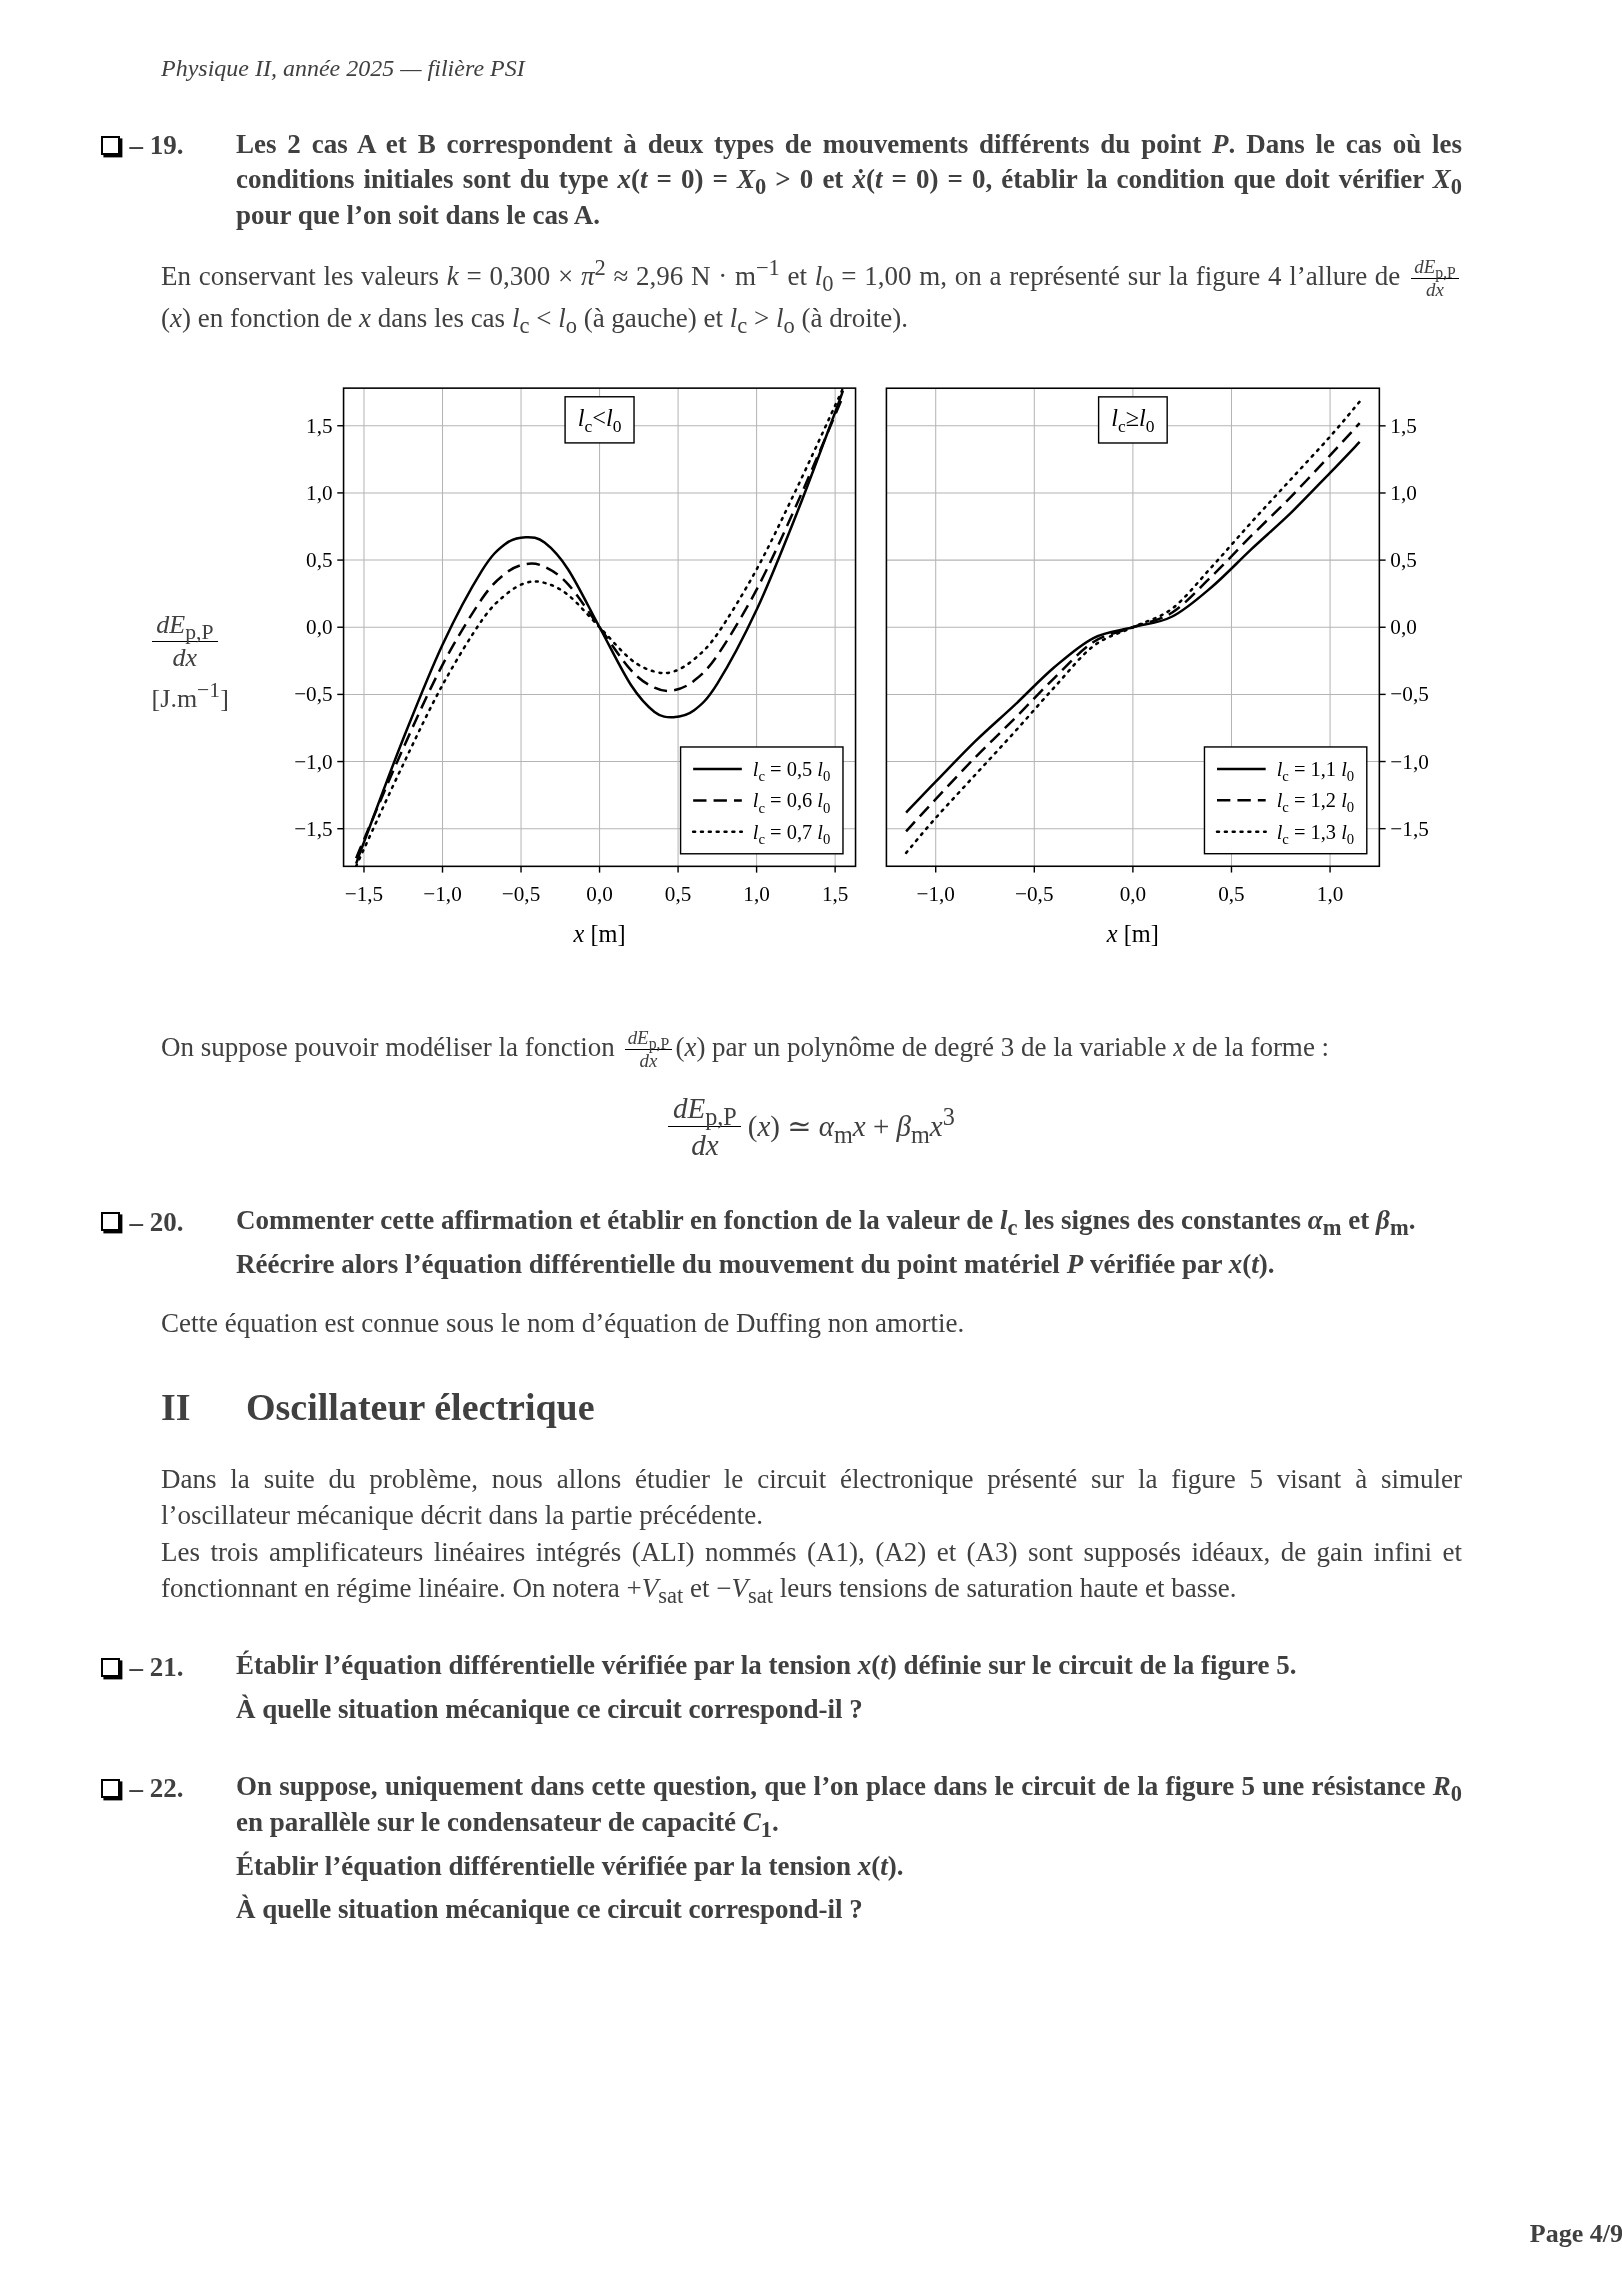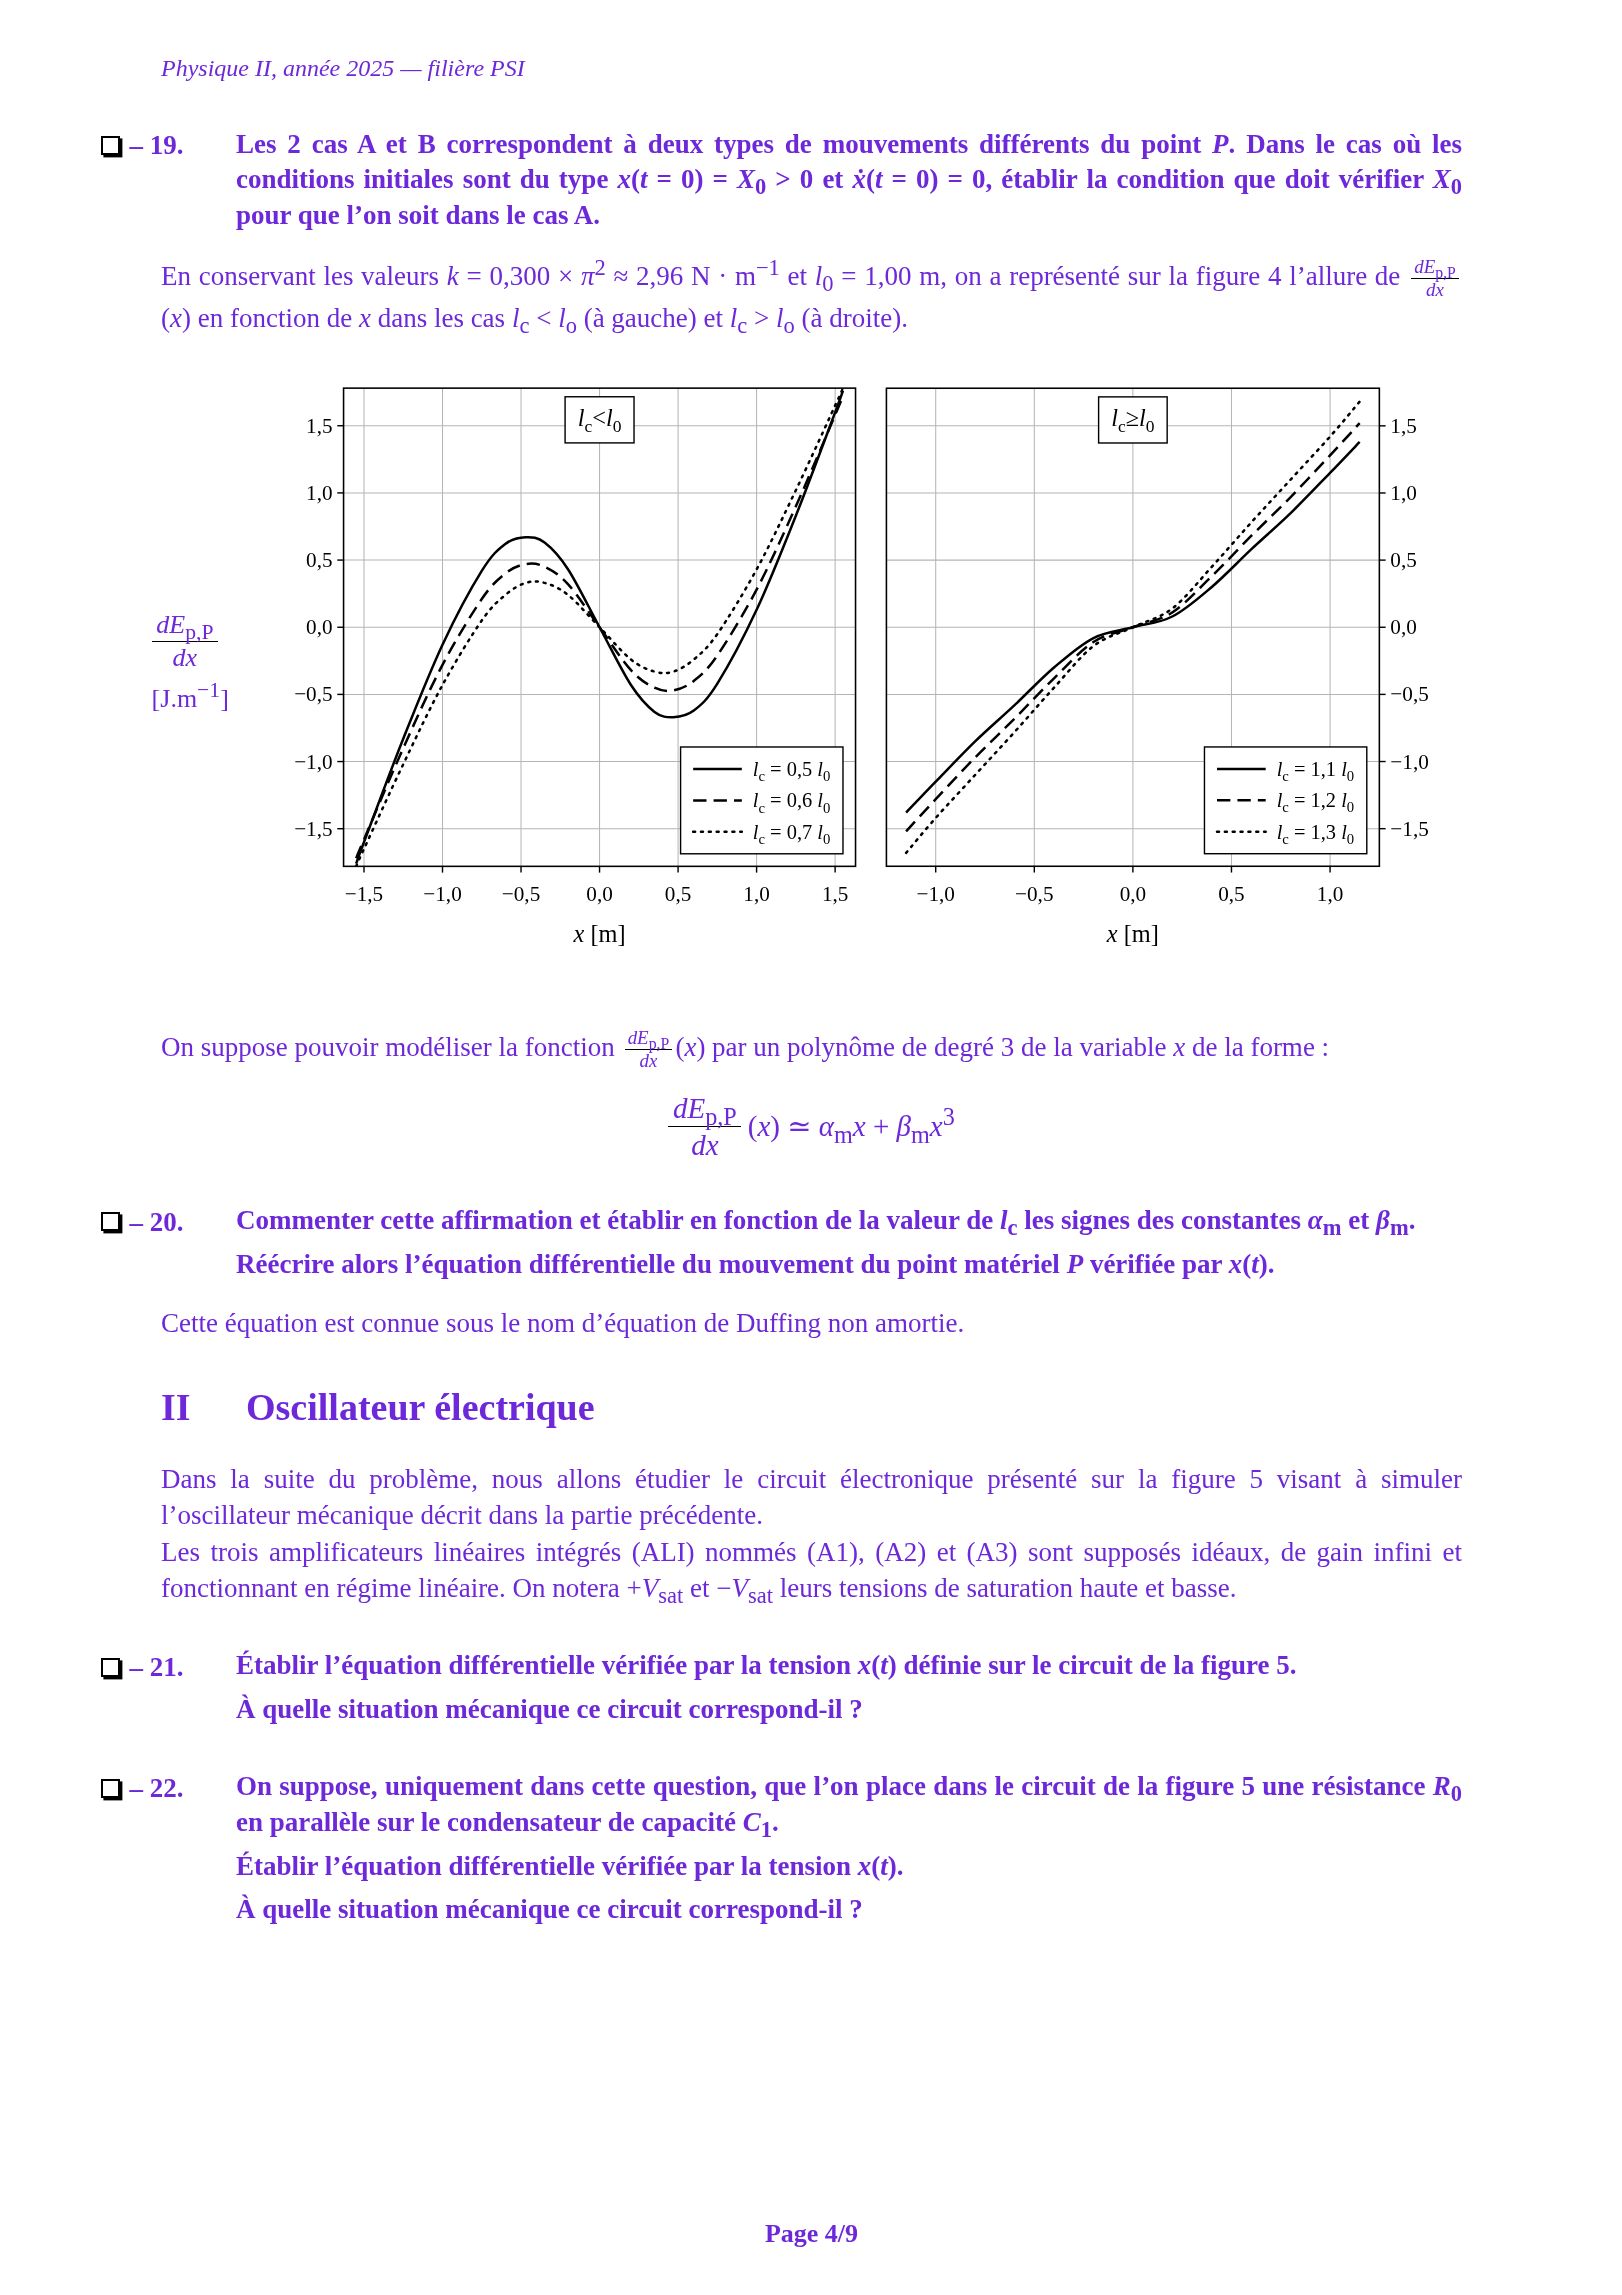--- a/index.html
+++ b/index.html
@@ -1,19 +1,19 @@
 <!DOCTYPE html>
 <html style="font-size:12.6px"><head>
 <meta charset="utf-8">
 <style>
   html,body{margin:0;padding:0;background:#ffffff;}
   .page{
     position:relative;
     width:1623px;height:2295px;
-    background:#fff;color:#6d28d9;
+    background:#fff;color:#404040;
     font-family:"Liberation Serif","DejaVu Serif",serif;
     font-size:27px;line-height:1.32;
     box-sizing:border-box;
     padding:53px 161px 16px 161px;
     overflow:hidden;
   }
   .header{font-style:italic;font-size:24px;}
   p{margin:0;}
   .para{margin-top:23.6px;text-align:justify;}
   .question{display:flex;margin-left:-60px;margin-top:42px;}
@@ -37,21 +37,21 @@
   .fig-ylabel{flex:none;width:124px;padding-top:236px;font-size:26px;}
   .fig-ylabel .dfrac{font-size:26px;}
   .fig-ylabel .units{margin-top:6.3px;}
   .charts{display:flex;gap:12.6px;}
   svg text{font-family:"Liberation Serif","DejaVu Serif",serif;fill:#000;}
   .caption{margin-top:41px;text-align:center;font-size:27px;padding:0 23.6px;}
   .cap-label{font-variant:small-caps;}
   
   .section-heading{display:flex;margin-top:46px;font-weight:bold;font-size:38px;line-height:1.1;align-items:center;}
   .section-num{width:85px;flex:none;}
-  .footer{position:absolute;bottom:44px;left:0;width:100%;text-align:center;font-weight:bold;font-size:26px;}
+  .footer{position:absolute;bottom:44px;left:0;width:100%;text-align:right;font-weight:bold;font-size:26px;}
 </style>
 </head>
 <body>
 
 <div class="page">
 
   <div class="header">Physique II, année 2025 — filière PSI</div>
 
   <div class="question">
     <span class="qmarker">

